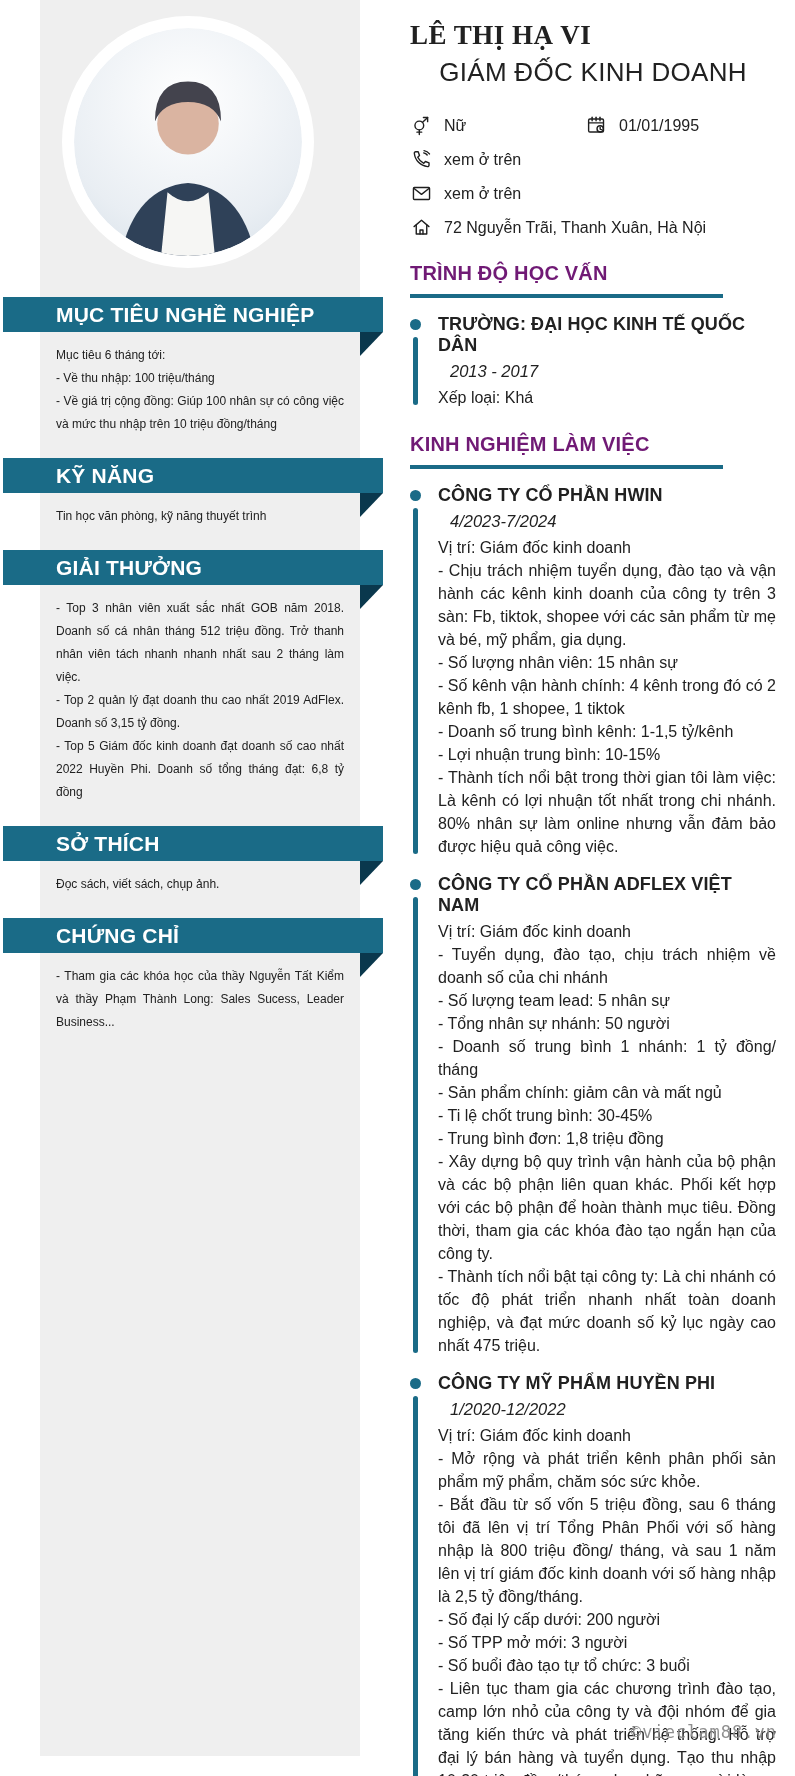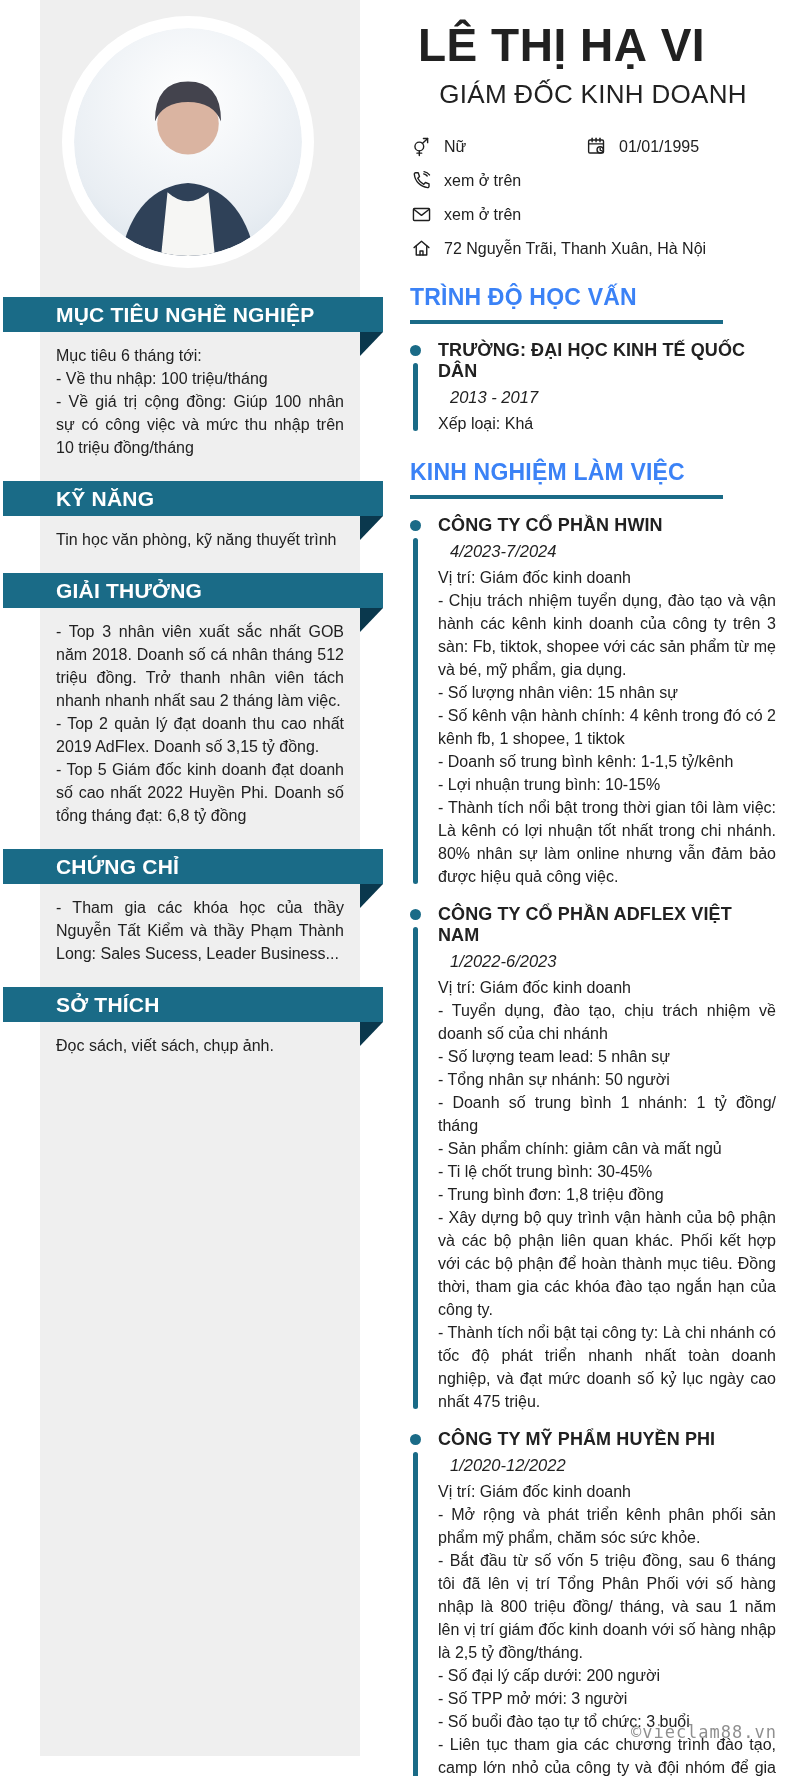--- a/index.html
+++ b/index.html
@@ -18,34 +18,34 @@
   .sb-section{margin:0;}
   .sb-bar{
     position:relative;margin-left:-37px;margin-right:-23px;height:35px;
     background:var(--accent,#1a6b87);color:#ffffff;font-weight:bold;font-size:21px;
     line-height:35px;padding-left:53px;letter-spacing:.2px;white-space:nowrap;
   }
   .sb-bar::after{
     content:"";position:absolute;top:35px;right:0;width:0;height:0;
     border-top:24px solid var(--fold,#0a384d);border-right:23px solid transparent;
   }
-  .sb-body{padding:12px 16px 22px 16px;font-size:16px;line-height:23px;text-align:justify;}
+  .sb-body{padding:12px 16px 22px 16px;font-size:12px;line-height:23px;text-align:justify;}
   .sb-body p{margin:0;}
   
   .main{position:absolute;left:410px;top:20px;width:366px;}
-  .name{font-size:46px;line-height:1.12;font-weight:bold;margin:0 8px 7px;letter-spacing:.5px;}
+  .name{font-size:27px;line-height:1.12;font-weight:bold;margin:0 0 7px;letter-spacing:.5px;font-family:Liberation Serif, serif;}
   .job-title{font-size:26px;font-weight:400;margin:0 0 26px;letter-spacing:.3px;text-align:center;}
   .contact{margin-bottom:8px;}
   .contact-row{display:flex;align-items:center;margin-bottom:12px;}
   .contact-item{display:flex;align-items:center;}
   .contact-item.col1{width:175px;}
   .c-icon{width:22px;height:22px;flex:0 0 22px;margin-right:12px;display:flex;align-items:center;justify-content:center;}
   .c-icon svg{width:21px;height:21px;stroke:#1f1f1f;fill:none;stroke-width:1.6;stroke-linecap:round;stroke-linejoin:round;}
   .c-text{font-size:16px;line-height:21px;}
-  .sec-title{font-size:23px;font-weight:bold;margin:24px 0 9px;color:#3b82f6;letter-spacing:.2px;}
+  .sec-title{font-size:20px;font-weight:bold;margin:24px 0 9px;color:#701a75;letter-spacing:.2px;}
   .rule{width:313px;height:4px;background:var(--accent,#1a6b87);margin:0 0 15px;}
   .entry{position:relative;padding-left:28px;margin-bottom:13px;}
   .entry::before{content:"";position:absolute;left:0;top:5px;width:11px;height:11px;border-radius:50%;background:var(--accent,#1a6b87);}
   .entry::after{content:"";position:absolute;left:3px;top:23px;bottom:4px;width:5px;border-radius:3px;background:var(--accent,#1a6b87);}
   .entry h4{font-size:18px;margin:16px 0 4px;font-weight:bold;letter-spacing:.1px;}
   .entry .period{font-style:italic;font-size:16.5px;margin:0 12px 3px;line-height:23px;}
   .entry p{margin:0;font-size:16px;line-height:23px;text-align:justify;}
   
   .watermark{
     position:absolute;right:18px;top:1722px;
@@ -97,29 +97,29 @@
         </section>
         <section class="sb-section">
           <div class="sb-bar">GIẢI THƯỞNG</div>
           <div class="sb-body">
             <p>- Top 3 nhân viên xuất sắc nhất GOB năm 2018. Doanh số cá nhân tháng 512 triệu đồng. Trở thanh nhân viên tách nhanh nhanh nhất sau 2 tháng làm việc.</p>
             <p>- Top 2 quản lý đạt doanh thu cao nhất 2019 AdFlex. Doanh số 3,15 tỷ đồng.</p>
             <p>- Top 5 Giám đốc kinh doanh đạt doanh số cao nhất 2022 Huyền Phi. Doanh số tổng tháng đạt: 6,8 tỷ đồng</p>
           </div>
         </section>
         <section class="sb-section">
+          <div class="sb-bar">SỞ THÍCH</div>
+          <div class="sb-body">
+            <p>Đọc sách, viết sách, chụp ảnh.</p>
+          </div>
+        </section>
+        <section class="sb-section">
           <div class="sb-bar">CHỨNG CHỈ</div>
           <div class="sb-body">
             <p>- Tham gia các khóa học của thầy Nguyễn Tất Kiểm và thầy Phạm Thành Long: Sales Sucess, Leader Business...</p>
-          </div>
-        </section>
-        <section class="sb-section">
-          <div class="sb-bar">SỞ THÍCH</div>
-          <div class="sb-body">
-            <p>Đọc sách, viết sách, chụp ảnh.</p>
           </div>
         </section>
       </div>
   </aside>
 
   <main class="main">
     <h1 class="name">LÊ THỊ HẠ VI</h1>
     <h2 class="job-title">GIÁM ĐỐC KINH DOANH</h2>
 
     <div class="contact">
@@ -210,21 +210,20 @@
             <p>Vị trí: Giám đốc kinh doanh</p>
             <p>- Chịu trách nhiệm tuyển dụng, đào tạo và vận hành các kênh kinh doanh của công ty trên 3 sàn: Fb, tiktok, shopee với các sản phẩm từ mẹ và bé, mỹ phẩm, gia dụng.</p>
             <p>- Số lượng nhân viên: 15 nhân sự</p>
             <p>- Số kênh vận hành chính: 4 kênh trong đó có 2 kênh fb, 1 shopee, 1 tiktok</p>
             <p>- Doanh số trung bình kênh: 1-1,5 tỷ/kênh</p>
             <p>- Lợi nhuận trung bình: 10-15%</p>
             <p>- Thành tích nổi bật trong thời gian tôi làm việc: Là kênh có lợi nhuận tốt nhất trong chi nhánh. 80% nhân sự làm online nhưng vẫn đảm bảo được hiệu quả công việc.</p>
           </div>
           <div class="entry">
             <h4>CÔNG TY CỔ PHẦN ADFLEX VIỆT NAM</h4>
-            <p class="period">1/2022-6/2023</p>
             <p>Vị trí: Giám đốc kinh doanh</p>
             <p>- Tuyển dụng, đào tạo, chịu trách nhiệm về doanh số của chi nhánh</p>
             <p>- Số lượng team lead: 5 nhân sự</p>
             <p>- Tổng nhân sự nhánh: 50 người</p>
             <p>- Doanh số trung bình 1 nhánh: 1 tỷ đồng/ tháng</p>
             <p>- Sản phẩm chính: giảm cân và mất ngủ</p>
             <p>- Ti lệ chốt trung bình: 30-45%</p>
             <p>- Trung bình đơn: 1,8 triệu đồng</p>
             <p>- Xây dựng bộ quy trình vận hành của bộ phận và các bộ phận liên quan khác. Phối kết hợp với các bộ phận để hoàn thành mục tiêu. Đồng thời, tham gia các khóa đào tạo ngắn hạn của công ty.</p>
             <p>- Thành tích nổi bật tại công ty: Là chi nhánh có tốc độ phát triển nhanh nhất toàn doanh nghiệp, và đạt mức doanh số kỷ lục ngày cao nhất 475 triệu.</p>

